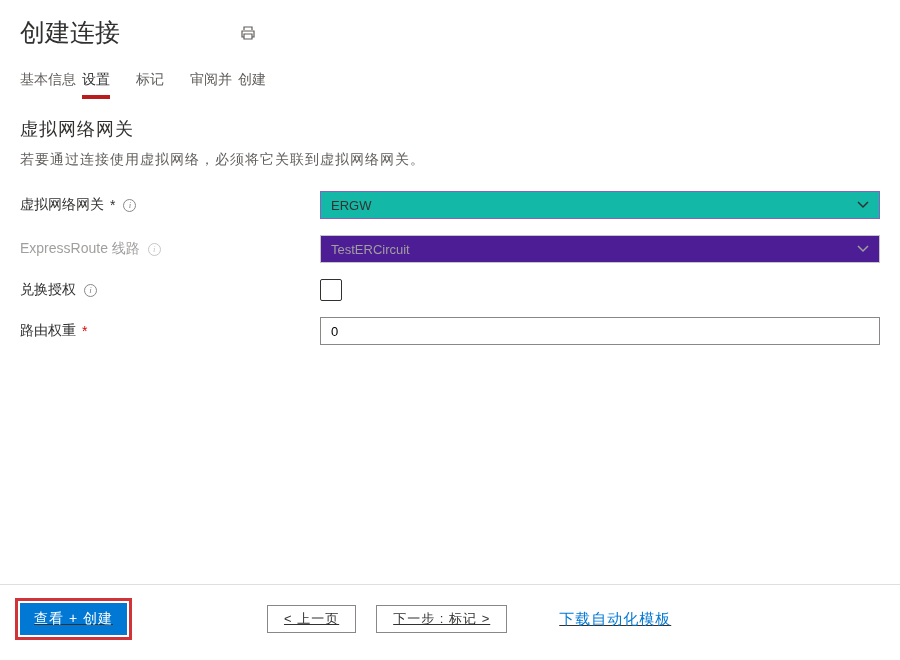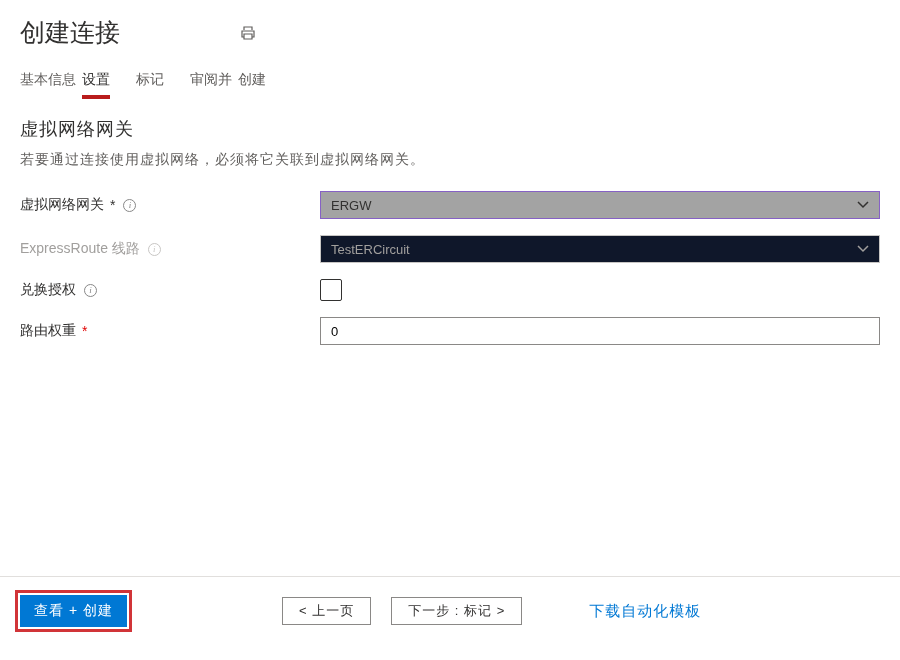--- a/index.html
+++ b/index.html
@@ -93,31 +93,31 @@
   }
   .info-icon.disabled { border-color: #c8c6c4; color: #c8c6c4; }
   .control-col {
     flex: 1;
     max-width: 570px;
   }
   .dropdown {
     width: 100%;
     height: 28px;
     border: 1px solid #8a8886;
-    background: #a3a3a3;
+    background: #14b8a6;
     display: flex;
     align-items: center;
     padding: 0 10px;
     font-size: 13px;
     justify-content: space-between;
     cursor: pointer;
   }
   .dropdown.focused { border-color: #8661c5; }
   .dropdown.disabled {
-    background: #0f172a;
+    background: #4c1d95;
     color: #a19f9d;
     border-color: #c8c6c4;
     cursor: default;
   }
   .chevron {
     width: 12px;
   }
   .dropdown.disabled .chevron path { stroke: #a19f9d; }
   .checkbox {
     width: 22px; height: 22px;
@@ -130,28 +130,29 @@
     width: 100%;
     height: 28px;
     border: 1px solid #8a8886;
     padding: 0 10px;
     font-size: 13px;
     outline: none;
     font-family: inherit;
   }
   .footer {
     position: absolute;
-    bottom: 15px;
+    bottom: 7px;
     left: 0;
     right: 0;
     border-top: 1px solid #e1dfdd;
     padding: 18px 20px;
     display: flex;
     align-items: center;
-    gap: 47px;
+    gap: 32px;
+    text-decoration: underline;
   }
   .btn-primary {
     background: #0078d4;
     color: #fff;
     border: none;
     padding: 7px 14px;
     font-size: 14px;
     cursor: pointer;
     outline: 3px solid #d13438;
     outline-offset: 2px;

